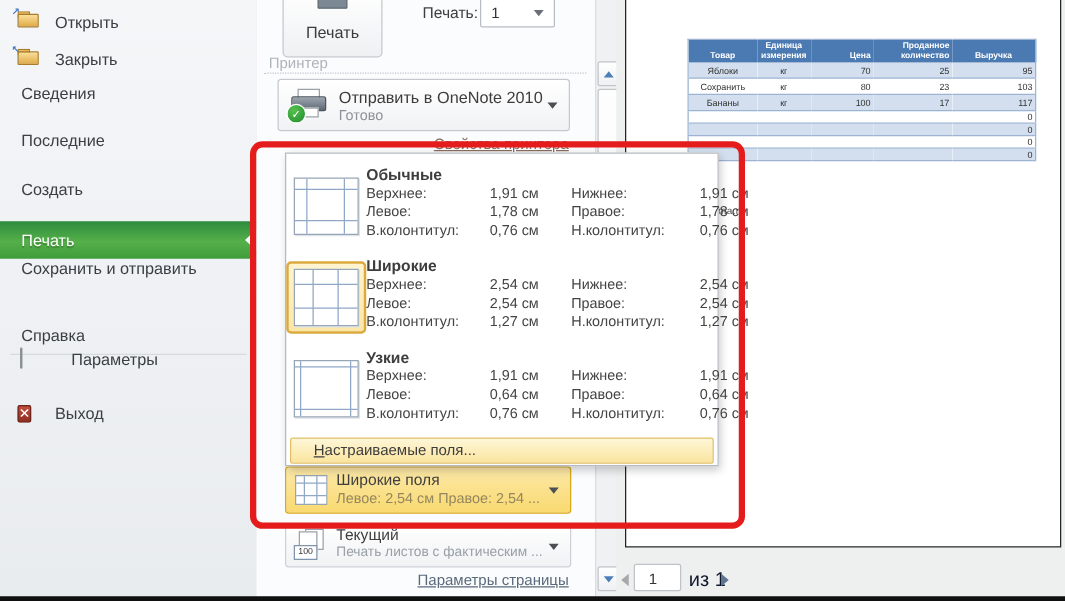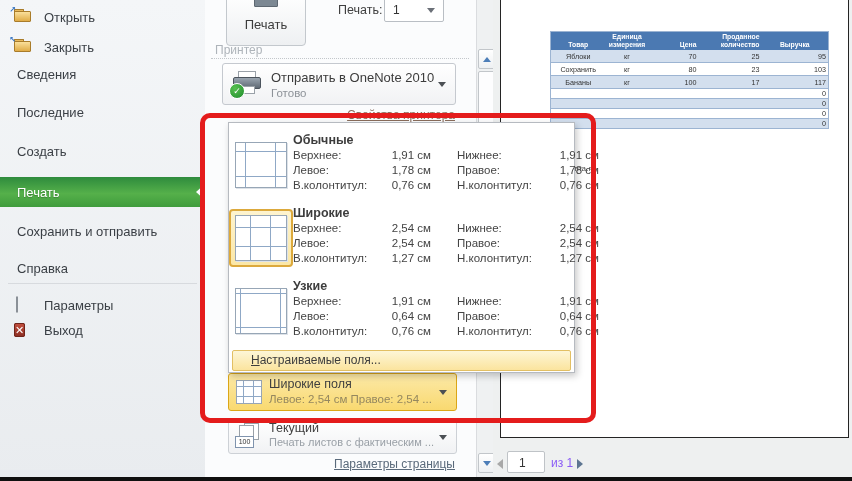--- a/index.html
+++ b/index.html
@@ -130,21 +130,21 @@
   .ptable .al{text-align:center;} .ptable .ar{text-align:right;}
   .ptable td{font-size:7.2px;color:#333;padding:0 2px;border-bottom:1px solid #9cb4d2;overflow:hidden;white-space:nowrap;}
   .ptable{border:1px solid #9cb4d2;}
   .ptable tbody tr:nth-child(odd){background:#d3dfee;}
   .ptable tr.data td{height:12px;}
   .ptable tr.empty td{height:8px;}
   .nav-larr{position:absolute;left:4px;top:459px;width:0;height:0;border-top:5px solid transparent;border-bottom:5px solid transparent;border-right:6px solid #a8a8a8;}
   .nav-rarr{position:absolute;left:84px;top:459px;width:0;height:0;border-top:5px solid transparent;border-bottom:5px solid transparent;border-left:6px solid #5e7691;}
   .nav-input{position:absolute;left:14px;top:451px;width:38px;height:22px;background:#fff;border:1px solid #bfc3c7;border-radius:2px;
              font-size:12px;color:#333;line-height:22px;padding-left:11px;box-sizing:border-box;}
-  .nav-of{position:absolute;left:58px;top:456px;font-size:12px;color:#8b5cf6;}
+  .nav-of{position:absolute;left:58px;top:456px;font-size:16px;color:#0f172a;}
 
   
   .red-rect{left:200px;top:113px;width:396px;height:310px;border:5px solid #e41c1c;border-radius:10px;
             box-sizing:border-box;z-index:60;pointer-events:none;}
   .bottom-bar{left:0;top:477px;width:852px;height:4px;background:#101010;z-index:70;}
 </style>
 </head>
 <body>
 
 <div class="abs sidebar">
@@ -165,28 +165,28 @@
   </div>
   <div class="sb-item no-ico" style="top:99px;">
     <span class="sb-label">Последние</span>
   </div>
   <div class="sb-item no-ico" style="top:138px;">
     <span class="sb-label">Создать</span>
   </div>
   <div class="sb-sel">
     <span class="sb-label">Печать</span>
   </div>
-  <div class="sb-item no-ico" style="top:213px;align-items:flex-end;">
+  <div class="sb-item no-ico" style="top:201px;">
     <span class="sb-label">Сохранить и отправить</span>
   </div>
   <div class="sb-item no-ico" style="top:255px;">
     <span class="sb-label">Справка</span>
   </div>
   <div class="sb-sep" style="top:283px;"></div>
-  <div class="sb-item with-ico" style="top:292px;">
+  <div class="sb-item with-ico" style="top:274px;padding-left:13px;">
     <span class="sb-ico">
       <span class="opt-ico"><i class="l1"></i><i class="l2"></i><i class="l3"></i></span>
     </span>
     <span class="sb-label">Параметры</span>
   </div>
   <div class="sb-item with-ico" style="top:317px;">
     <span class="sb-ico"><span class="exit-ico">✕</span></span>
     <span class="sb-label">Выход</span>
   </div>
 </div>

